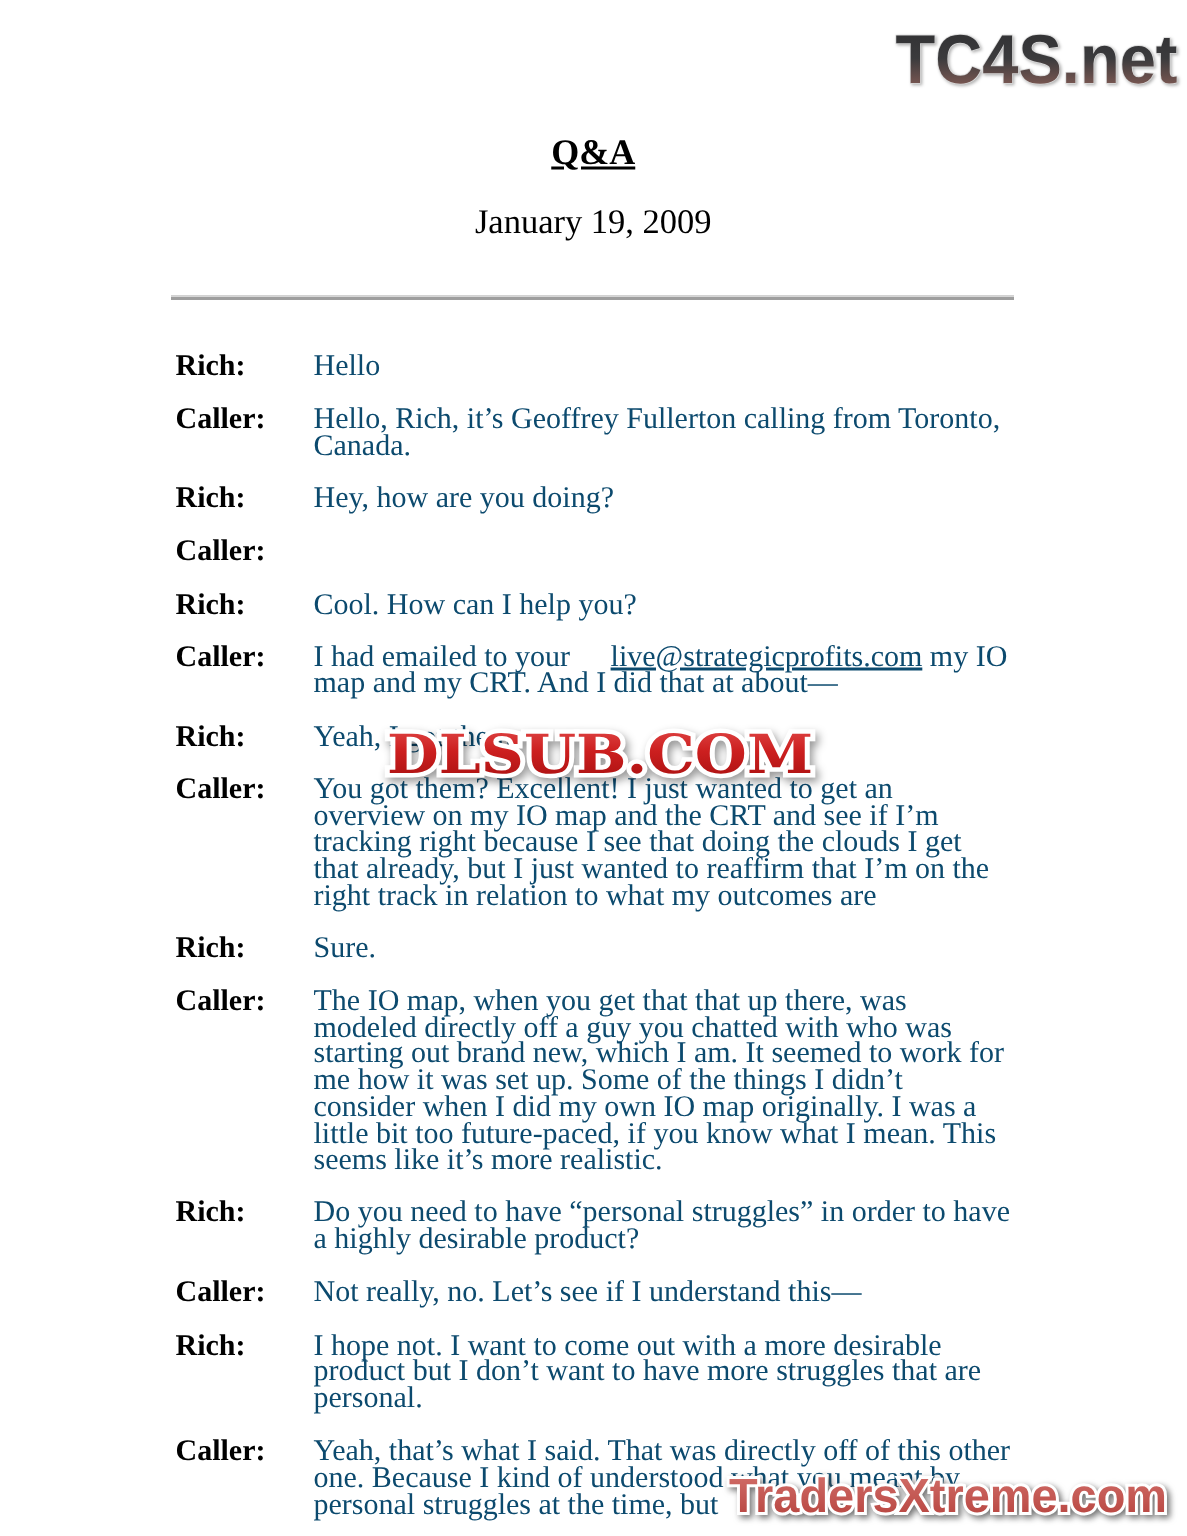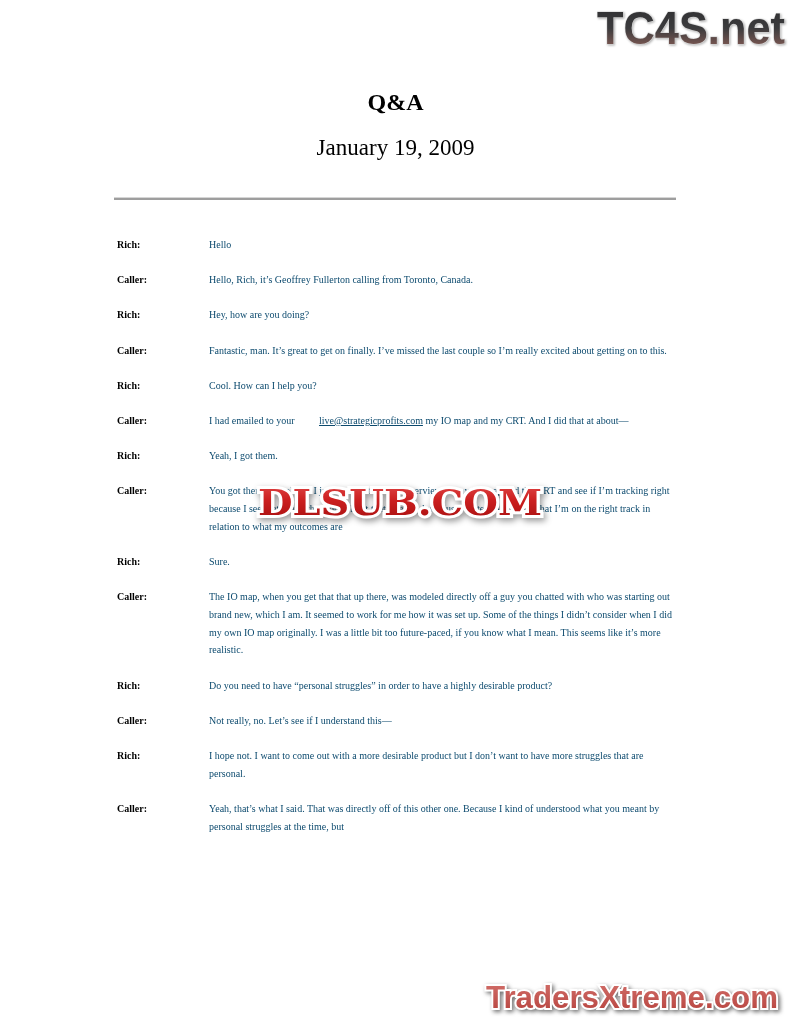--- a/index.html
+++ b/index.html
@@ -6,43 +6,43 @@
   .page {
     position:relative;
     width:791px; height:1024px;
     background:#ffffff;
     font-family:"Liberation Serif", serif;
     color:#111;
     overflow:hidden;
   }
 
   
-  .top-logo { position:absolute; top:2px; right:2px; }
+  .top-logo { position:absolute; top:13px; right:2px; }
   .top-logo svg { filter:drop-shadow(1px 1px 1px rgba(0,0,0,0.30)); }
 
   
   .title {
     position:absolute; top:89px; left:0; width:100%;
     margin:0; text-align:center;
-    font-size:24px; font-weight:bold; color:#000;
+    font-size:24px; font-weight:bold; color:#000;text-decoration:underline;
   }
   .date {
     position:absolute; top:135px; left:0; width:100%;
     text-align:center; font-size:23px; color:#000;
   }
 
   
   .divider {
     position:absolute; top:197px; left:114px; width:562px; height:2px;
     background:#9e9e9e; border-top:1px solid #d6d6d6;
   }
 
   
   .transcript { position:absolute; top:236px; left:117px; width:557px; }
-  .row { display:flex; margin-bottom:17.5px; font-size:10px; line-height:17.7px; }
+  .row { display:flex; margin-bottom:17.5px; font-size:20px; line-height:17.7px; }
   .speaker { width:92px; flex-shrink:0; font-weight:bold; color:#000; }
   .text { flex:1; color:#0c4a6e; }
   .email-link { color:inherit; text-decoration:underline; cursor:pointer;margin-left:22px; }
 
   
   .watermark { position:absolute; top:477px; left:249px; }
   .watermark svg { filter:drop-shadow(2px 3px 3px rgba(0,0,0,0.40)); }
 
   
   .bottom-logo { position:absolute; top:975px; right:7px;text-align:center; }
@@ -79,21 +79,20 @@
       <div class="row">
         <div class="speaker">Caller:</div>
         <div class="text">Hello, Rich, it’s Geoffrey Fullerton calling from Toronto, Canada.</div>
       </div>
       <div class="row">
         <div class="speaker">Rich:</div>
         <div class="text">Hey, how are you doing?</div>
       </div>
       <div class="row">
         <div class="speaker">Caller:</div>
-        <div class="text">Fantastic, man. It’s great to get on finally. I’ve missed the last couple so I’m really excited about getting on to this.</div>
       </div>
       <div class="row">
         <div class="speaker">Rich:</div>
         <div class="text">Cool. How can I help you?</div>
       </div>
       <div class="row">
         <div class="speaker">Caller:</div>
         <div class="text"><span>I had emailed to your </span><a href="#" class="email-link">live@strategicprofits.com</a><span> my IO map and my CRT. And I did that at about—</span></div>
       </div>
       <div class="row">

